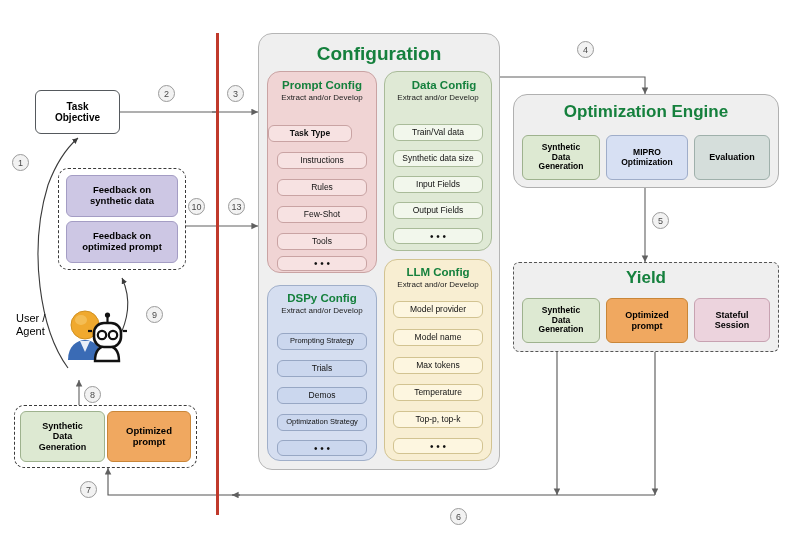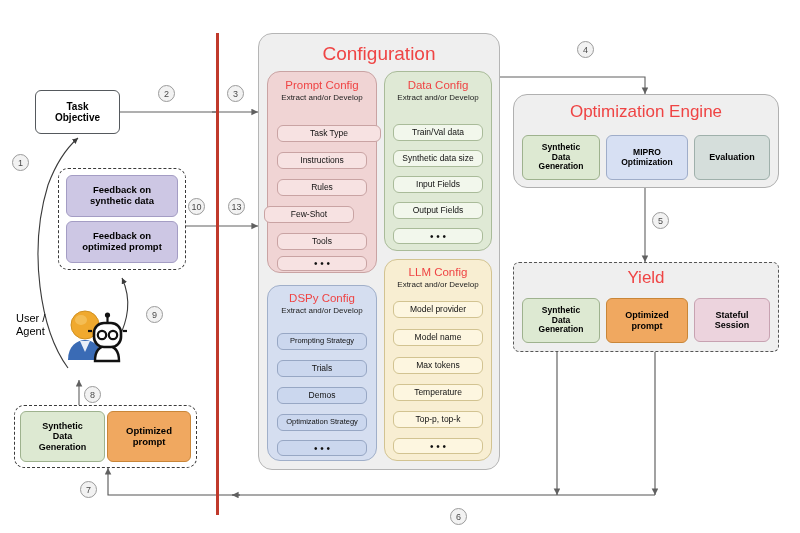--- a/index.html
+++ b/index.html
@@ -57,22 +57,22 @@
   .panel-dashed {
     position: absolute;
     box-sizing: border-box;
     border-radius: 10px;
     border: 1.5px dashed #3a3a3a;
   }
   .panel-title {
     position: absolute;
     width: 100%;
     text-align: center;
-    font-weight: normal;
-    color: #ef4444;
+    font-weight: bold;
+    color: #15803d;
   }
   .sub {
     font-weight: normal;
     font-size: 8px;
     color: #222;
   }
 
   
   .grp-prompt      { background: #f0d4d4; border-color: #c9a3a3; }
   .chip-prompt     { background: #f7e2e2; border-color: #c9a3a3; }
@@ -214,29 +214,29 @@
     <span>Optimized</span>
     <span>prompt</span>
   </div>
 
   <div class="panel grp-config" style="left:258px; top:33px; width:242px; height:437px;"></div>
   <div class="panel-title" style="left:258px; top:43px; width:242px; font-size:19px;">Configuration</div>
 
   <div class="panel grp-prompt" style="left:267px; top:71px; width:110px; height:202px; border-radius:13px;"></div>
   <div class="panel-title" style="left:267px; top:79px; width:110px; font-size:11.5px;">Prompt Config</div>
   <div class="panel-title sub" style="left:267px; top:93px; width:110px;">Extract and/or Develop</div>
-  <div class="chip chip-prompt" style="left:277px; top:125px; width:104px; height:17px;">Task Type</div>
+  <div class="chip chip-prompt" style="left:268px; top:125px; width:84px; height:17px;font-weight:bold;">Task Type</div>
   <div class="chip chip-prompt" style="left:277px; top:152px; width:90px; height:17px;">Instructions</div>
   <div class="chip chip-prompt" style="left:277px; top:179px; width:90px; height:17px;">Rules</div>
-  <div class="chip chip-prompt" style="left:264px; top:206px; width:90px; height:17px;">Few-Shot</div>
+  <div class="chip chip-prompt" style="left:277px; top:206px; width:90px; height:17px;">Few-Shot</div>
   <div class="chip chip-prompt" style="left:277px; top:233px; width:90px; height:17px;">Tools</div>
   <div class="chip chip-prompt" style="left:277px; top:256px; width:90px; height:15px; font-size:10px;">• • •</div>
 
   <div class="panel grp-data" style="left:384px; top:71px; width:108px; height:180px; border-radius:13px;"></div>
-  <div class="panel-title" style="left:384px; top:79px; width:108px; font-size:11.5px;">Data Config</div>
+  <div class="panel-title" style="left:384px; top:79px; width:108px; font-size:11.5px;padding-left:6px;">Data Config</div>
   <div class="panel-title sub" style="left:384px; top:93px; width:108px;">Extract and/or Develop</div>
   <div class="chip chip-data" style="left:393px; top:124px; width:90px; height:17px;">Train/Val data</div>
   <div class="chip chip-data" style="left:393px; top:150px; width:90px; height:17px;">Synthetic data size</div>
   <div class="chip chip-data" style="left:393px; top:176px; width:90px; height:17px;">Input Fields</div>
   <div class="chip chip-data" style="left:393px; top:202px; width:90px; height:17px;">Output Fields</div>
   <div class="chip chip-data" style="left:393px; top:228px; width:90px; height:16px; font-size:10px;">• • •</div>
 
   <div class="panel grp-dspy" style="left:267px; top:285px; width:110px; height:176px; border-radius:13px;"></div>
   <div class="panel-title" style="left:267px; top:292px; width:110px; font-size:11.5px;">DSPy Config</div>
   <div class="panel-title sub" style="left:267px; top:306px; width:110px;">Extract and/or Develop</div>

